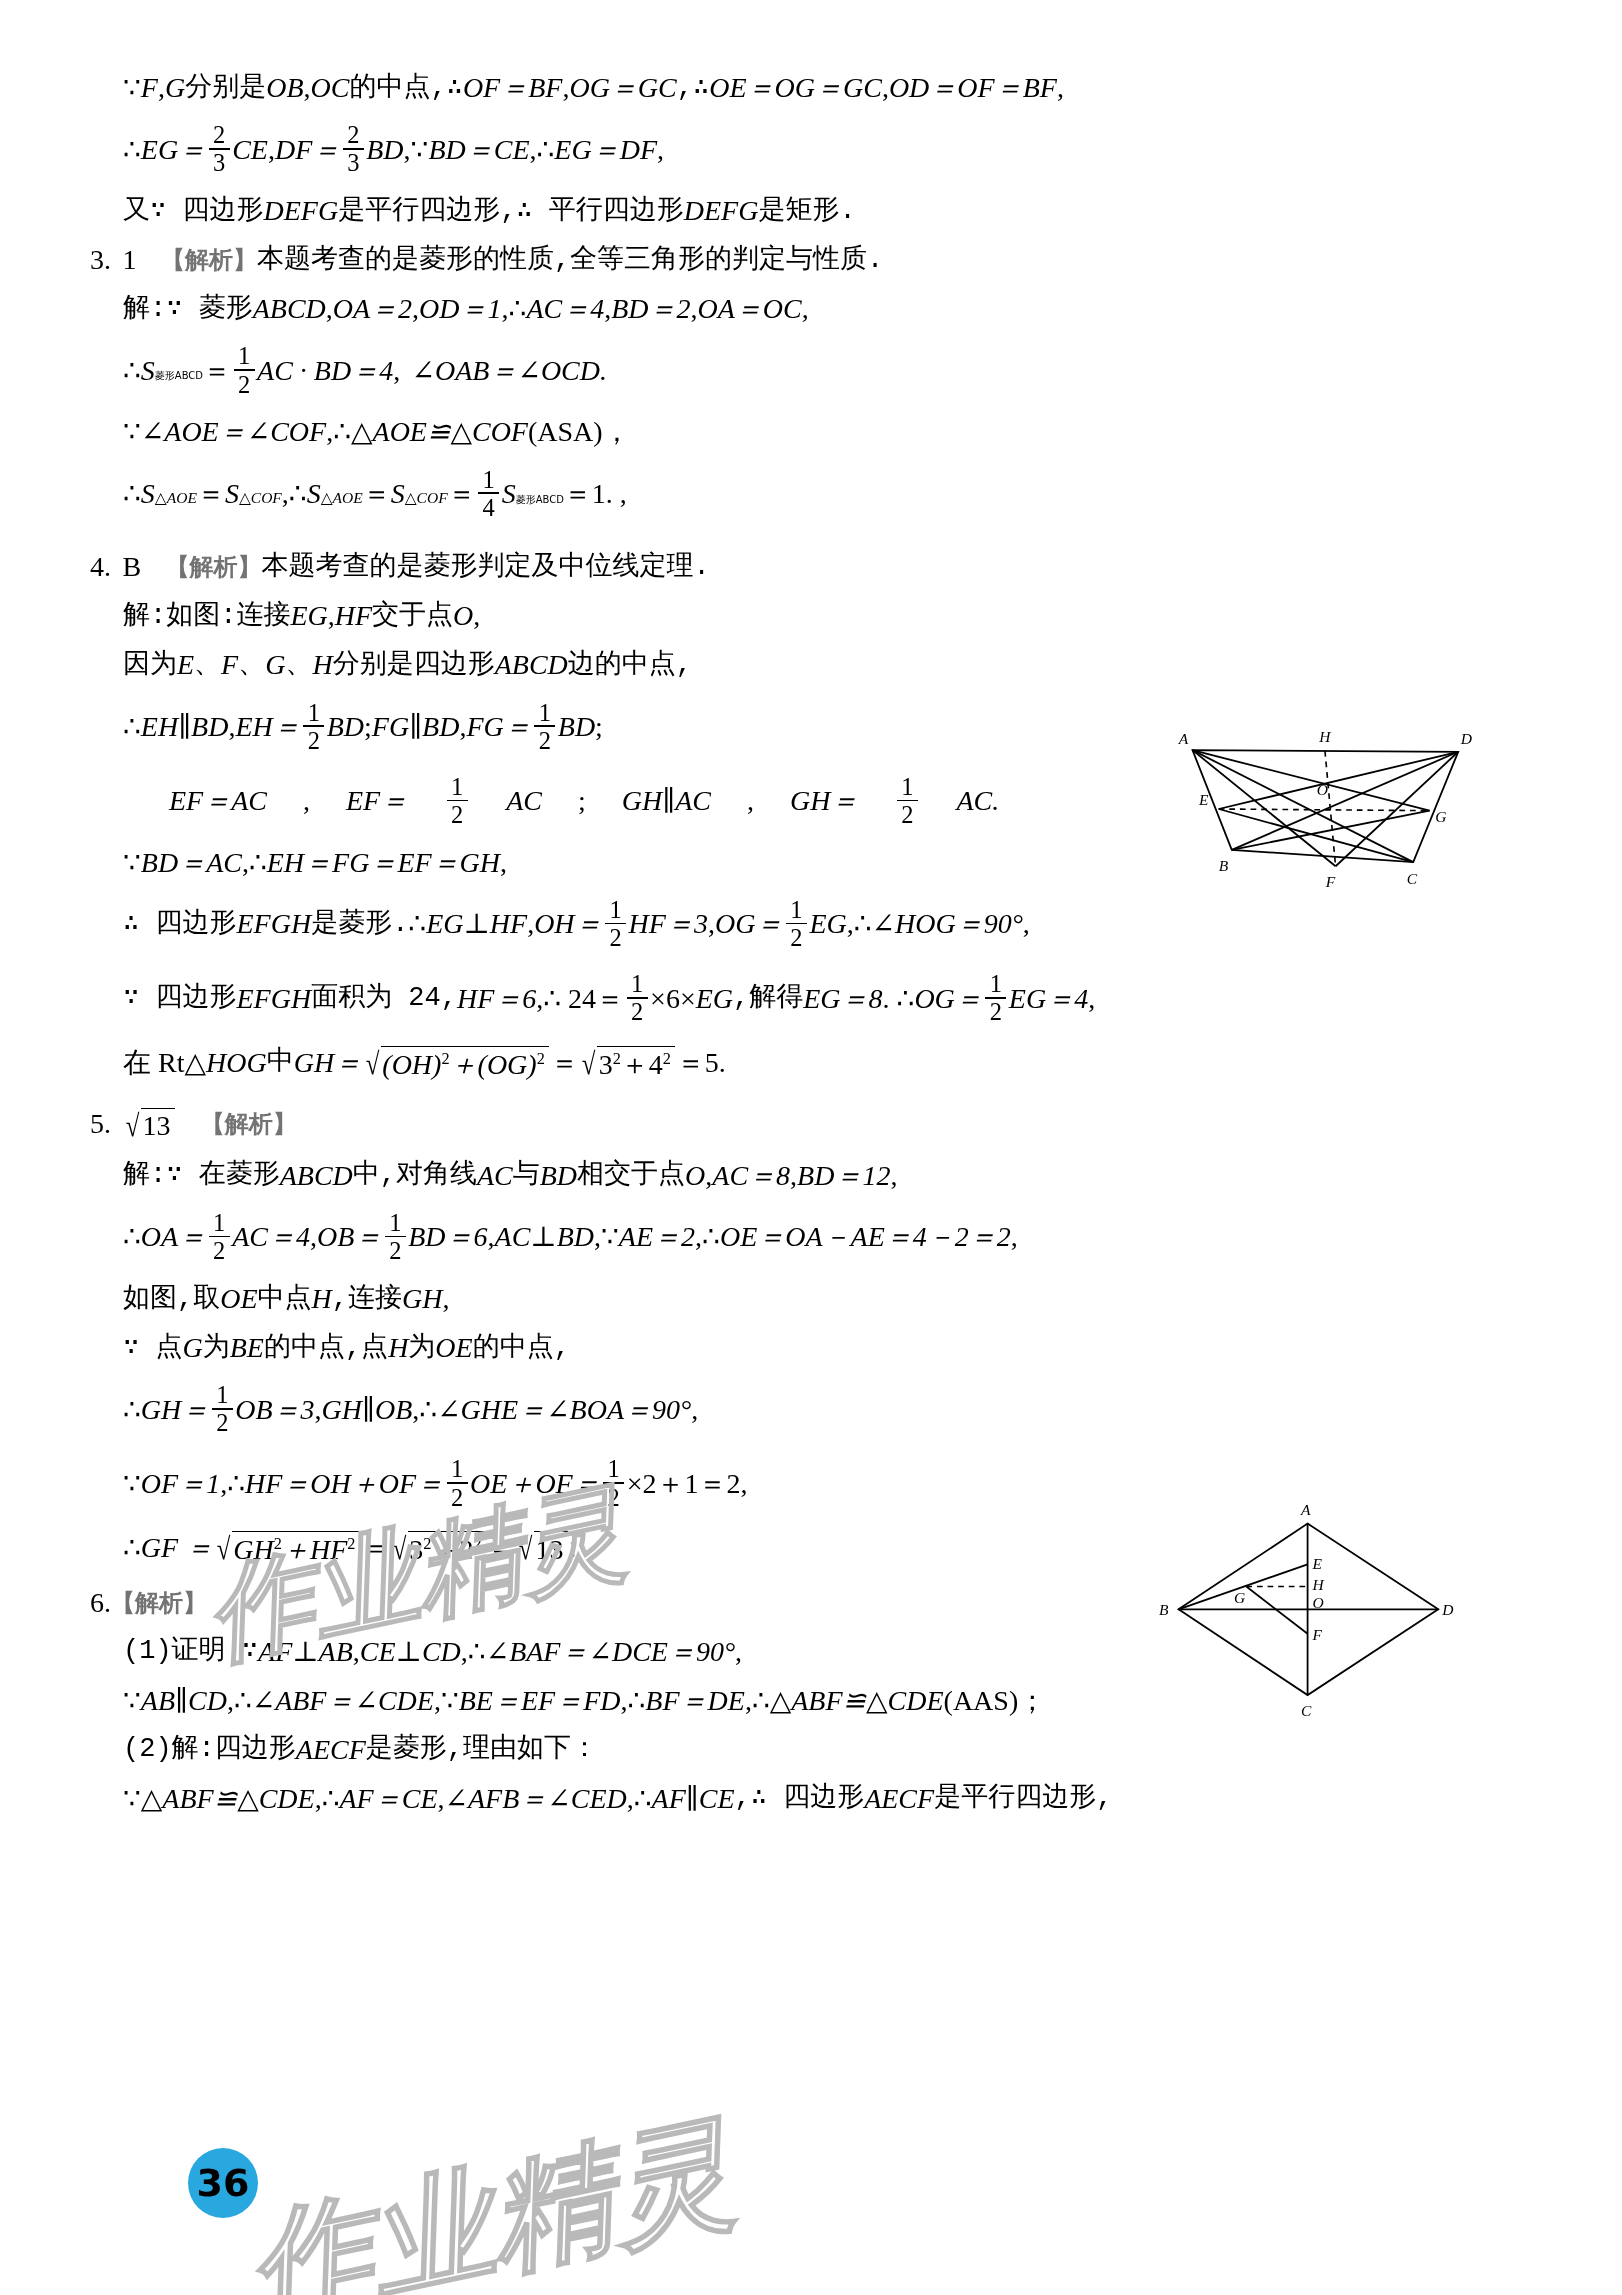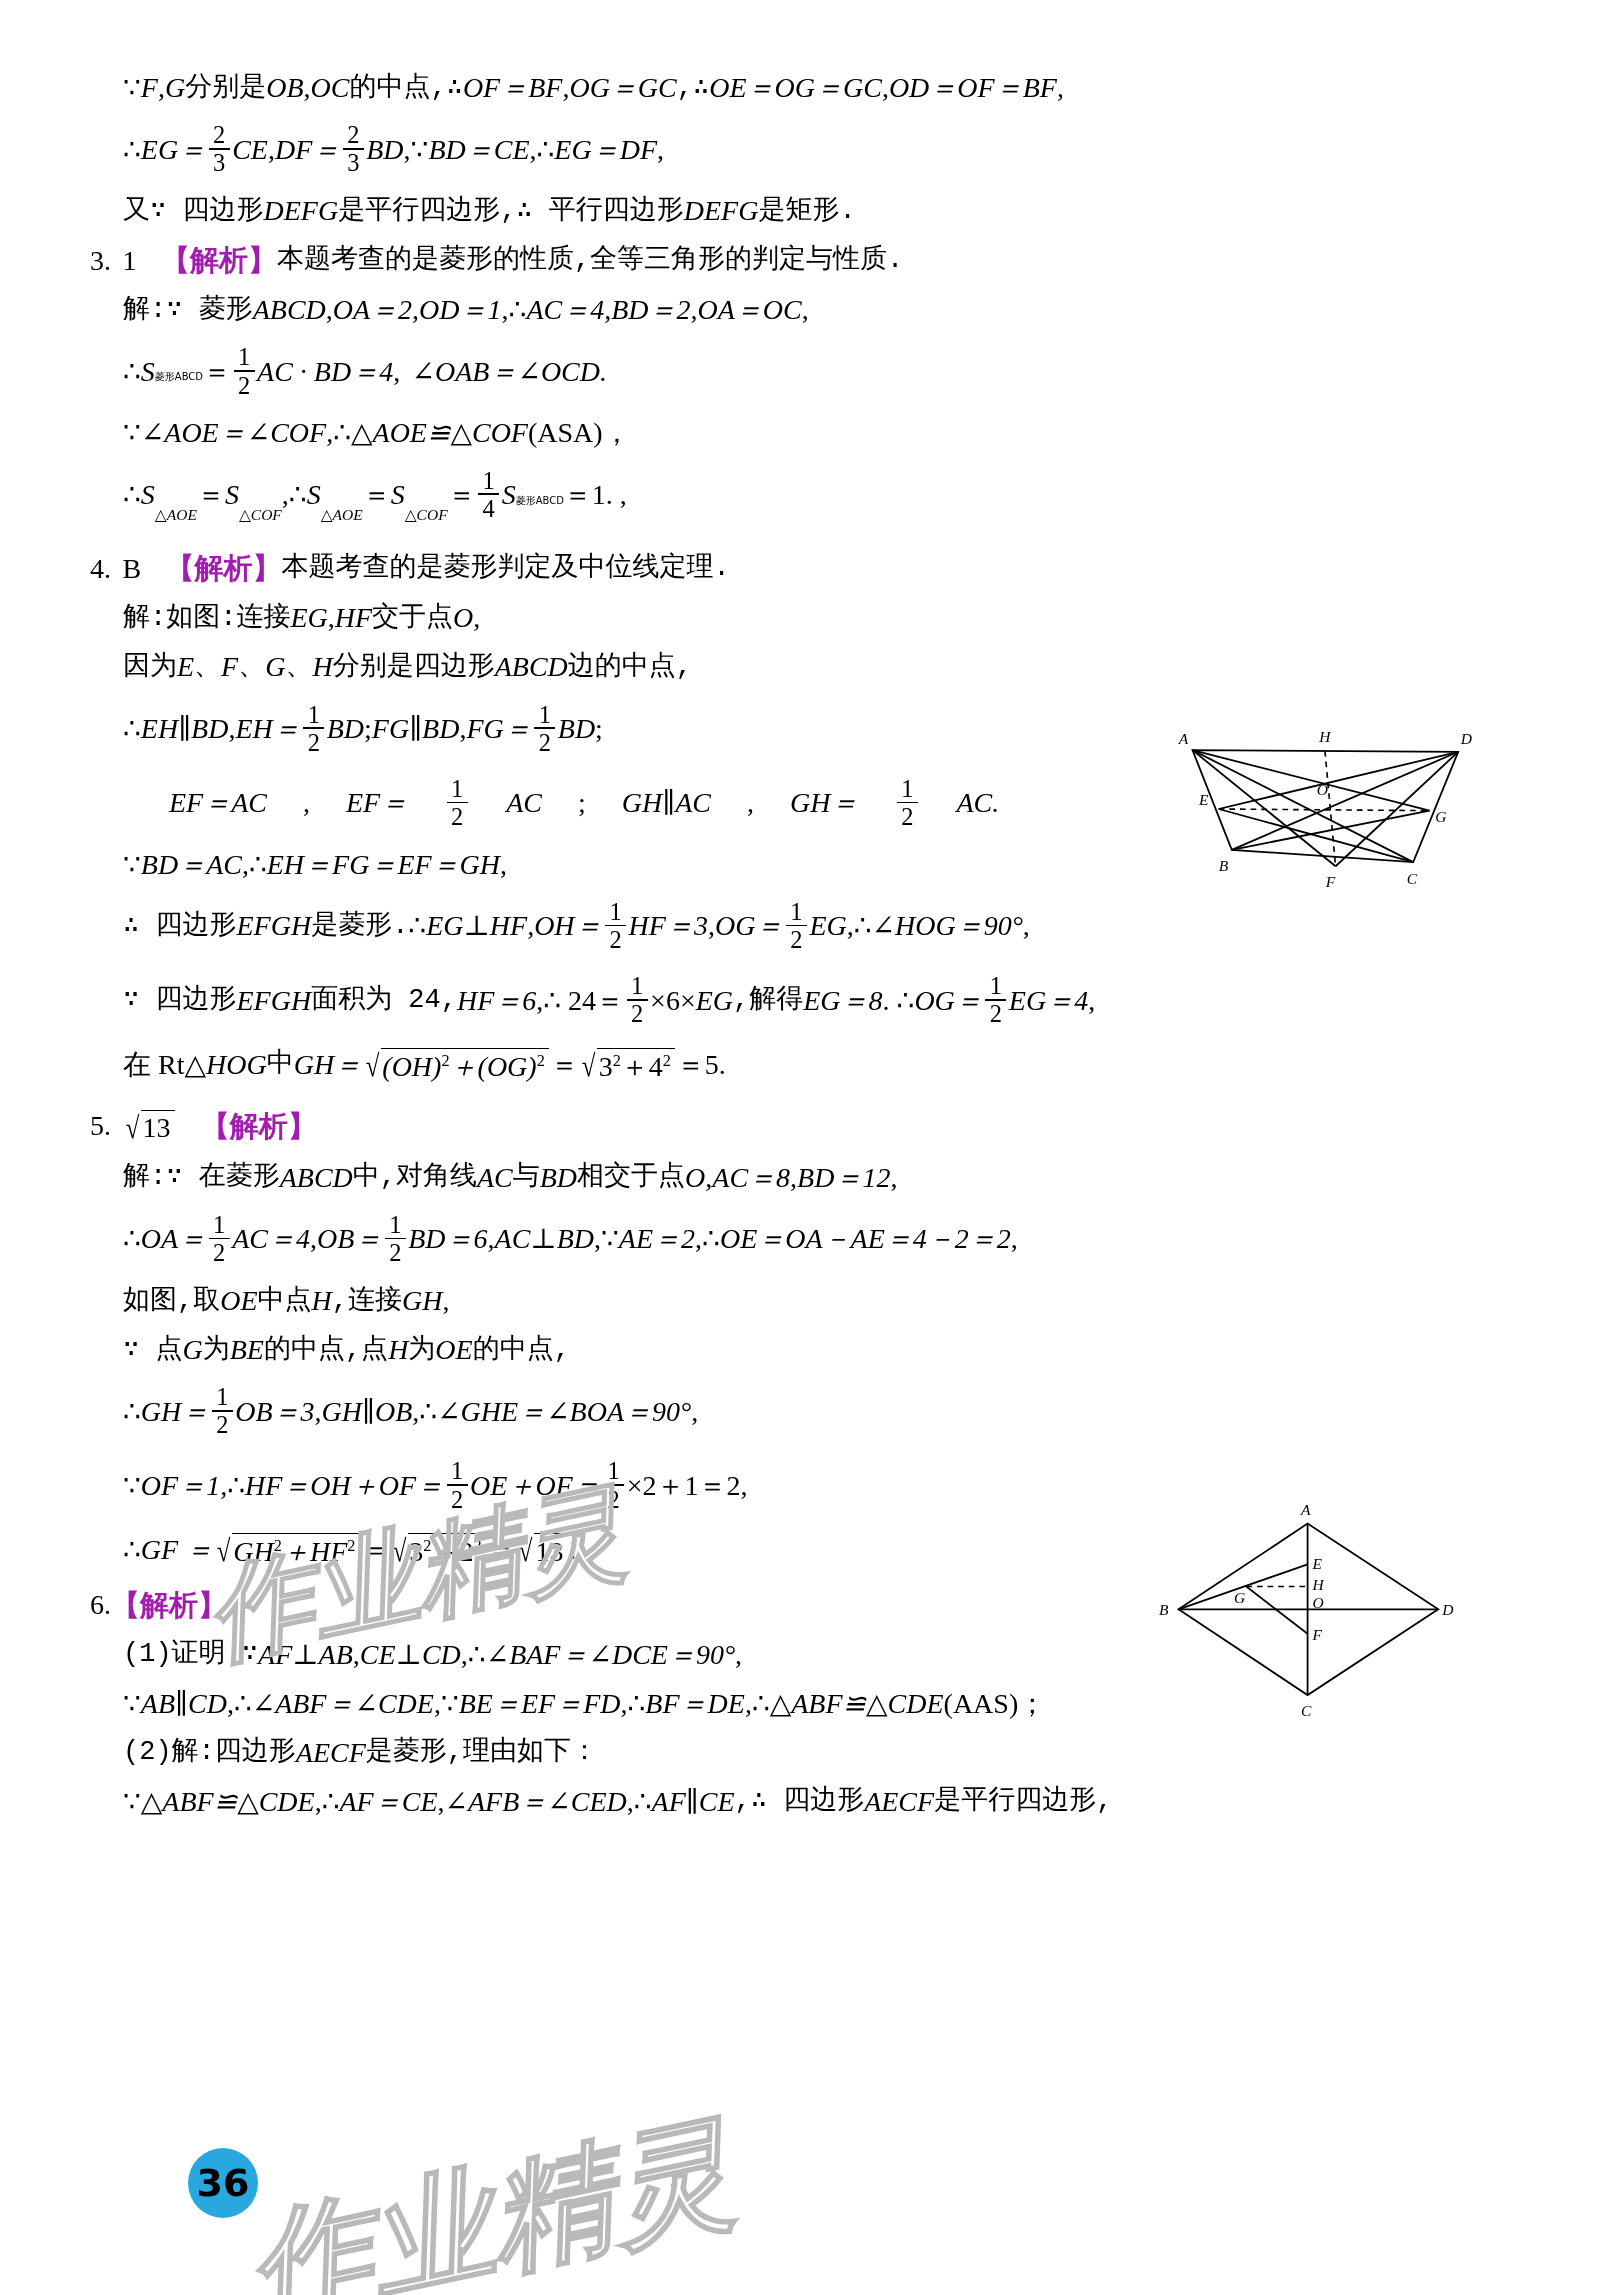--- a/index.html
+++ b/index.html
@@ -80,29 +80,29 @@
     position:relative;
     top:1.6px;
   }
   .sqrt .rad{
     border-top:1.6px solid #000;
     padding:2.5px 4.1px 0 1.6px;
     display:inline-block;
     line-height:1.05;
   }
   sup.e{ font-size:16.3px; vertical-align:super; line-height:0; }
-  .subsm{ font-size:15.5px; position:relative; top:20px; font-style:italic; }
+  .subsm{ font-size:15.5px; position:relative; top:4px; font-style:italic; }
   .subcn{ font-size:10px; position:relative; top:5.7px; font-style:normal;
           font-family:"DejaVu Sans","Liberation Sans",sans-serif;}
 
   .jiexi{
-    color:#a21caf;
+    color:#737373;
     font-family:"DejaVu Sans","Liberation Sans",sans-serif;
     font-style:normal;
-    font-size:29px;
+    font-size:24px;
     font-weight:bold;
   }
   .qnum{
     font-style:normal;
     font-family:"Liberation Serif","DejaVu Serif",serif;
     font-size:28px;
   }
   .sp{ display:inline-block; width:11.4px; }
   .sp2{ display:inline-block; width:24.5px; }
 

